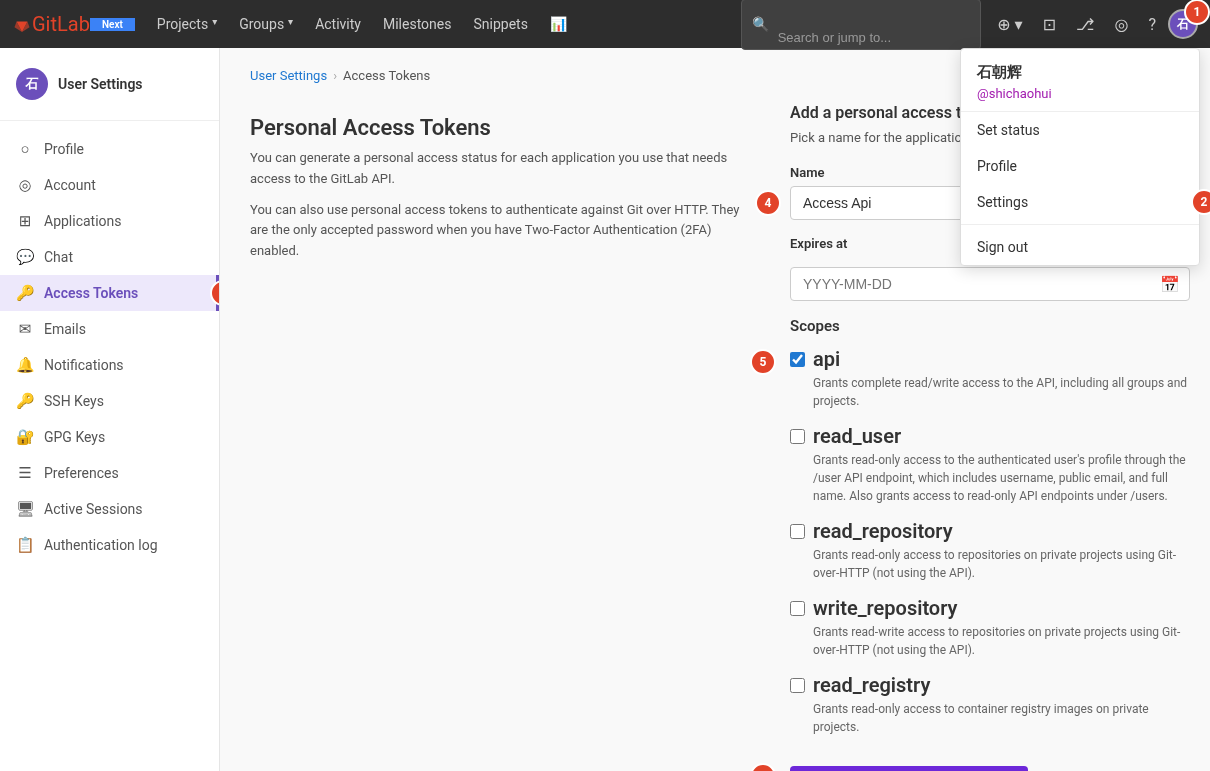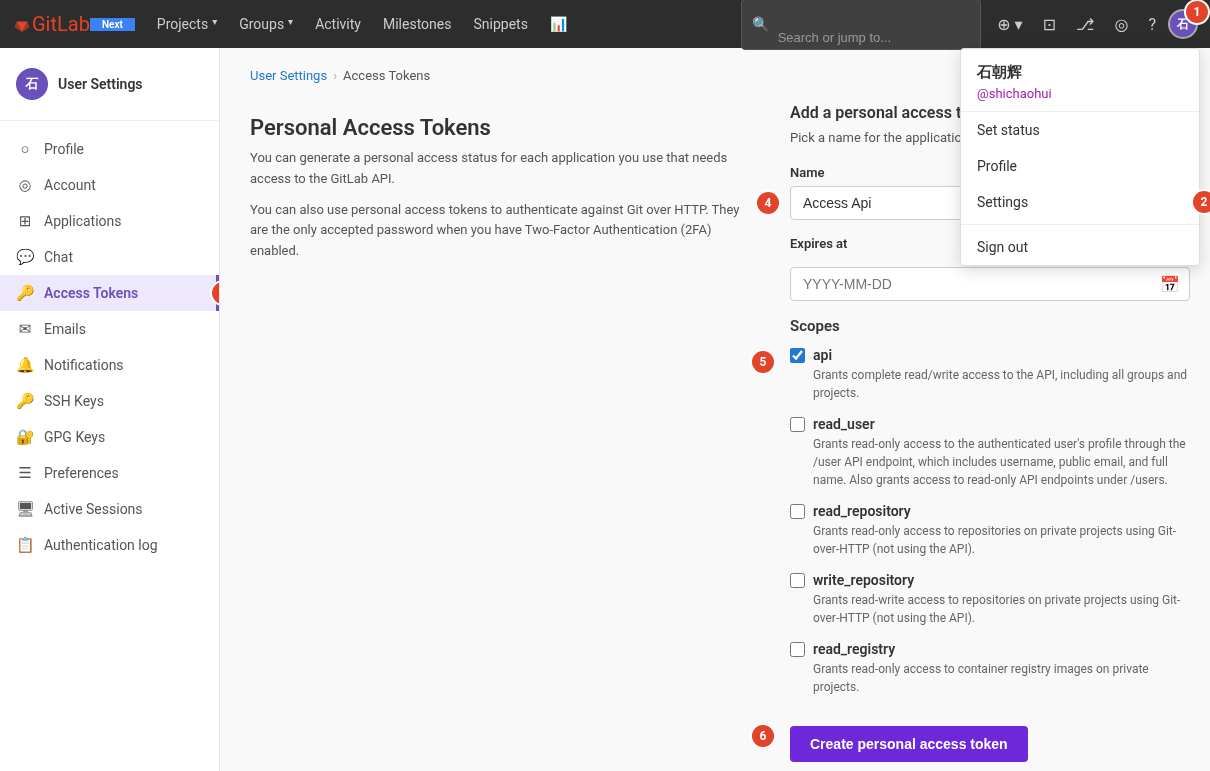--- a/index.html
+++ b/index.html
@@ -125,21 +125,21 @@
       background: #fff;
     }
     .input-with-icon { position: relative; margin-top: 16px; }
     .input-with-icon .form-input { padding-right: 36px; }
     .input-icon { position: absolute; right: 10px; top: 50%; transform: translateY(-50%); color: #aaa; font-size: 16px; }
 
     .scopes-title { font-size: 15px; font-weight: 600; color: #333; margin-bottom: 12px; }
     .scope-item { margin-bottom: 14px; }
     .scope-row { display: flex; align-items: center; gap: 8px; margin-bottom: 3px; }
     .scope-checkbox { width: 15px; height: 15px; cursor: pointer; accent-color: #1f78d1; }
-    .scope-name { font-size: 14px; font-weight: 600; color: #333; }
+    .scope-name { font-size: 20px; font-weight: 600; color: #333; }
     .scope-desc { font-size: 12px; color: #666; line-height: 1.5; padding-left: 23px; }
 
     .btn-create {
       background: #6d28d9;
       color: #fff;
       border: none;
       padding: 10px 20px;
       border-radius: 4px;
       font-size: 14px;
       font-weight: 600;

